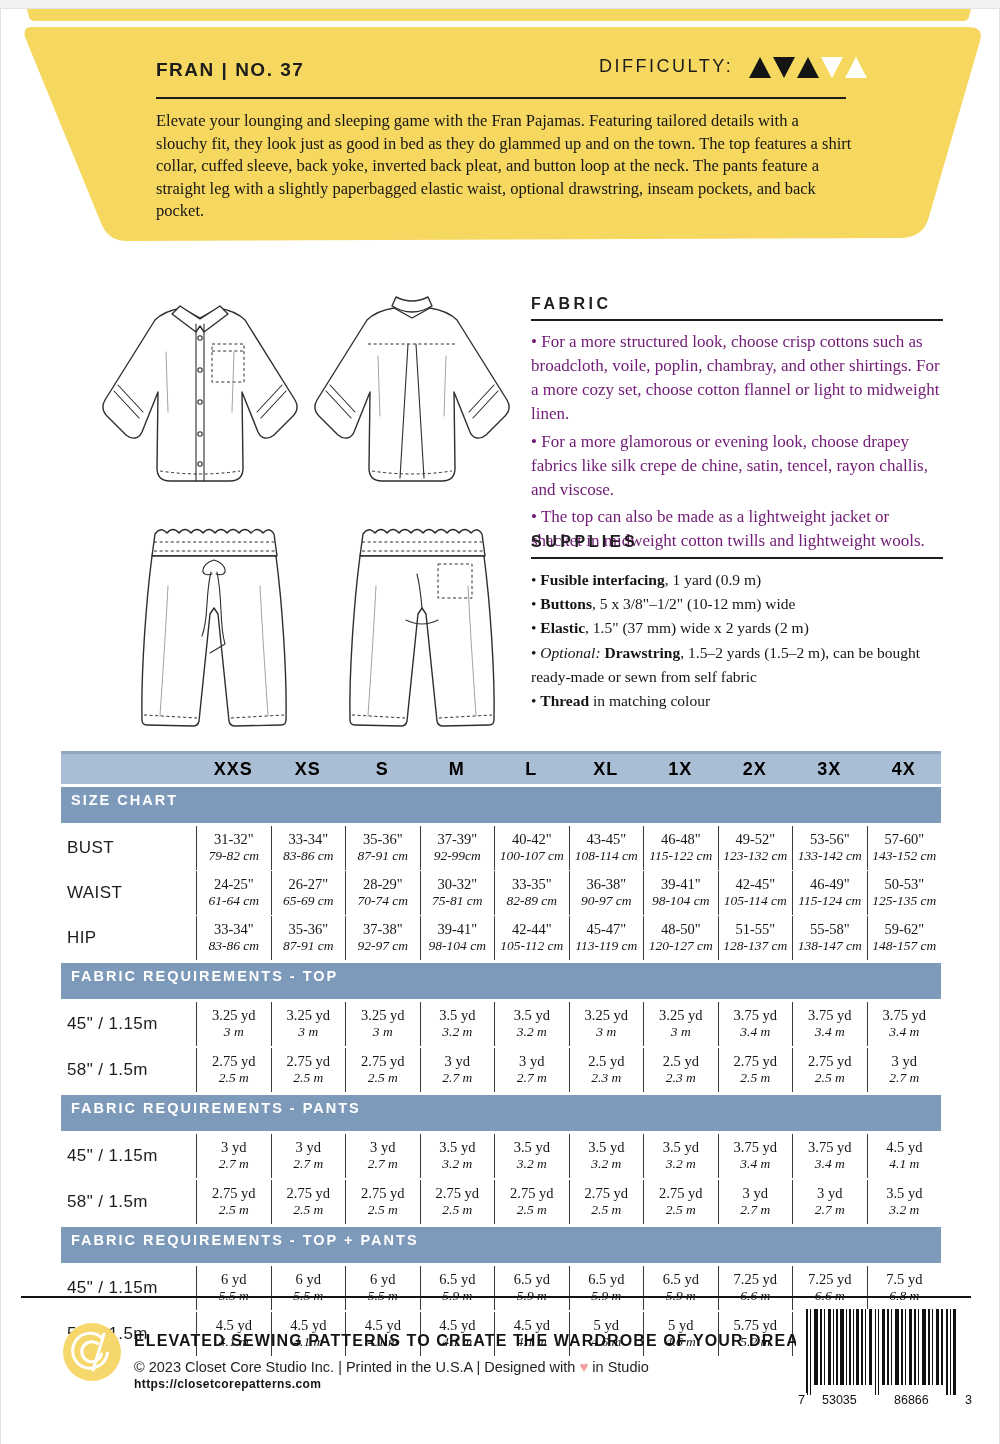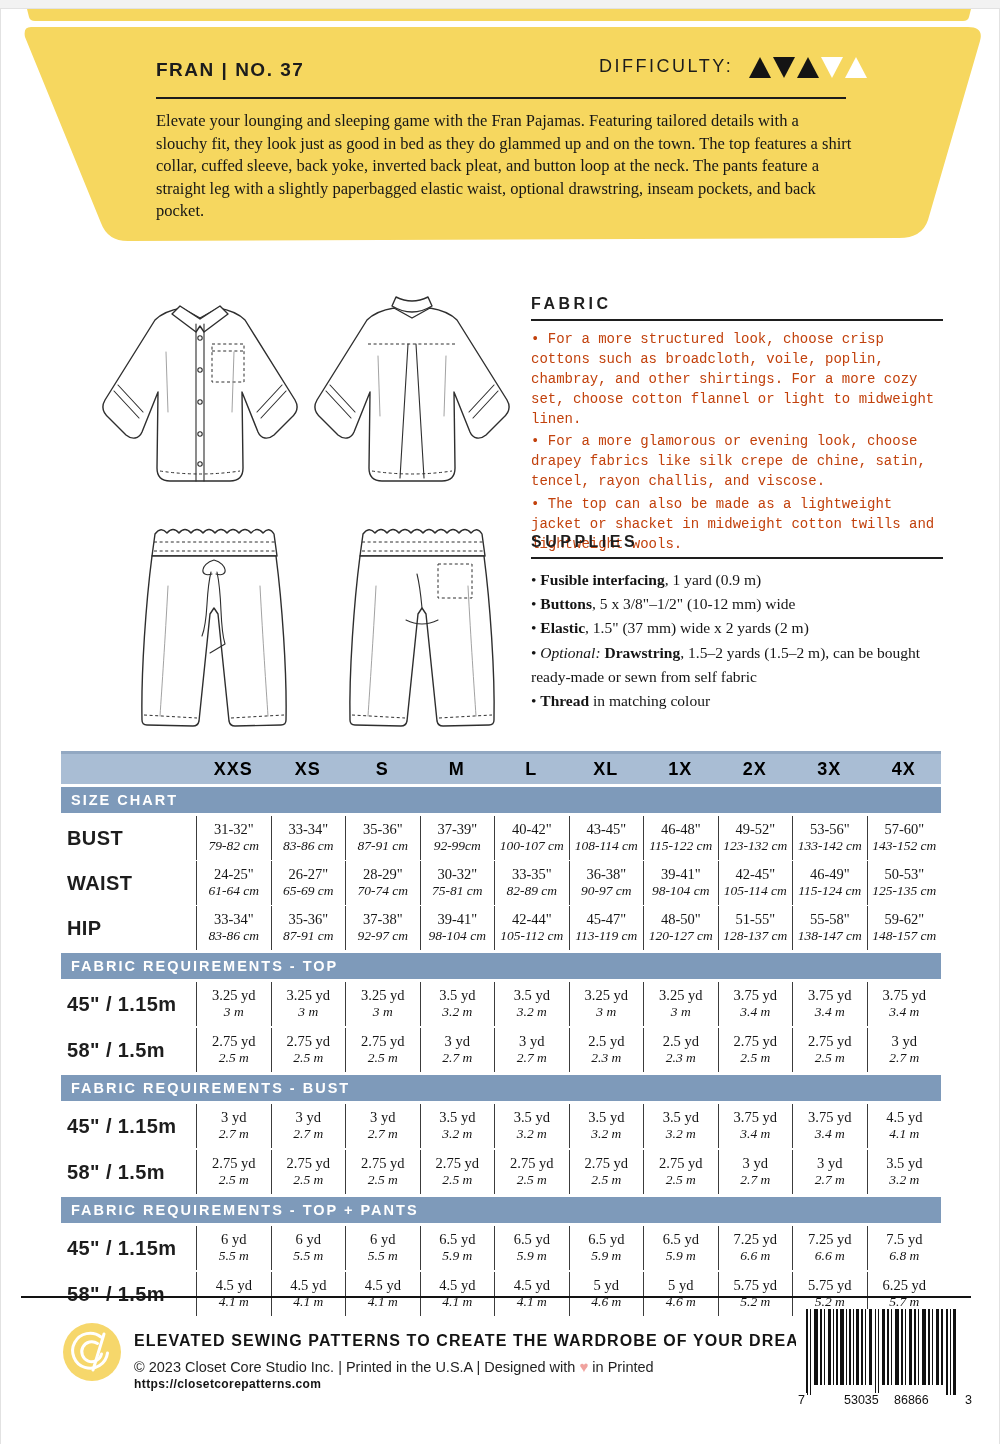--- a/index.html
+++ b/index.html
@@ -18,44 +18,44 @@
   .tri.open.up{border-bottom-color:#ffffff;}
   .tri.open.down{border-top-color:#ffffff;}
   .hdr-rule{position:absolute;left:155px;top:88px;width:690px;border-top:2px solid #1c1c1c;}
   .hdr-desc{position:absolute;left:155px;top:101px;width:697px;font-family:"Liberation Serif",serif;
             font-size:16.5px;line-height:1.37;color:#161616;}
 
   
   .col-sec{position:absolute;width:412px;}
   .sec-head{font-size:16px;font-weight:bold;letter-spacing:3.5px;color:#1e1e1e;margin:0 0 9px 0;
             border-bottom:2px solid #1e1e1e;padding-bottom:6px;}
-  .fb{font-family:Liberation Mono, monospace;font-size:14px;line-height:1.42;margin:0 0 3px 0;color:#c2410c;}
+  .fb{font-family:Liberation Serif, serif;font-size:17px;line-height:1.42;margin:0 0 3px 0;color:#701a75;}
   .fb::before{content:"• ";}
   .sup{font-family:"Liberation Serif",serif;font-size:15.5px;line-height:1.56;color:#141414;}
   .sup::before{content:"• ";}
   .sup .b{font-weight:bold;}
   .sup .pre{font-style:italic;}
 
   
   .flats{position:absolute;left:95px;top:283px;width:420px;height:440px;}
   .o{fill:#ffffff;stroke:#2e2e2e;stroke-width:1.4;stroke-linejoin:round;stroke-linecap:round;}
   .l{fill:none;stroke:#2e2e2e;stroke-width:1.1;stroke-linecap:round;}
   .d{fill:none;stroke:#2e2e2e;stroke-width:1;stroke-dasharray:3 2.6;}
   .lt{fill:none;stroke:#8a8a8a;stroke-width:0.8;stroke-linecap:round;}
 
   
   .size-table{position:absolute;left:60px;top:742px;width:880px;}
   .sizes-row{display:flex;align-items:center;height:30px;background:#a9bdd4;border-top:3px solid #92a8c2;
              color:#000000;font-weight:bold;font-size:18px;}
   .sizes-row .spacer{width:135px;}
   .size-col{flex:1;text-align:center;letter-spacing:1px;}
-  .band{background:#7e9aba;color:#ffffff;height:26px;line-height:26px;padding-left:10px;
+  .band{background:#7e9aba;color:#ffffff;height:36px;line-height:26px;padding-left:10px;
         font-size:14.5px;font-weight:bold;letter-spacing:2px;margin-top:3px;margin-bottom:3px;}
   .trow{display:flex;align-items:stretch;margin-bottom:2px;}
-  .tlabel{width:135px;display:flex;align-items:center;font-weight:bold;font-size:20px;
+  .tlabel{width:135px;display:flex;align-items:center;font-weight:normal;font-size:17px;
           letter-spacing:0.4px;color:#1d1d1d;padding-left:6px;box-sizing:border-box;text-align:center;}
   .cells{display:flex;flex:1;}
   .cell{flex:1;border-left:1px solid #3c3c3c;text-align:center;padding:5px 0 6px 0;}
   .val-in{font-family:"Liberation Serif",serif;font-size:14.5px;color:#151515;white-space:nowrap;}
   .val-cm{font-family:"Liberation Serif",serif;font-style:italic;font-size:13.5px;color:#151515;white-space:nowrap;}
 
   
   .footer-rule{position:absolute;left:20px;top:1287px;width:950px;border-top:2.5px solid #121212;}
   .logo{position:absolute;left:62px;top:1314px;width:58px;height:58px;}
   .tagline{position:absolute;left:133px;top:1323px;font-size:16px;font-weight:bold;letter-spacing:1.1px;color:#141414;}
@@ -387,21 +387,21 @@
             <div class="val-in">2.75 yd</div>
             <div class="val-cm">2.5 m</div>
           </div>
           <div class="cell">
             <div class="val-in">3 yd</div>
             <div class="val-cm">2.7 m</div>
           </div>
         </div>
     </div>
 
-    <div class="band">FABRIC REQUIREMENTS - BUST</div>
+    <div class="band">FABRIC REQUIREMENTS - PANTS</div>
     <div class="trow">
       <div class="tlabel">45" / 1.15m</div>
       <div class="cells">
           <div class="cell">
             <div class="val-in">3 yd</div>
             <div class="val-cm">2.7 m</div>
           </div>
           <div class="cell">
             <div class="val-in">3 yd</div>
             <div class="val-cm">2.7 m</div>
@@ -585,21 +585,21 @@
     <circle cx="29" cy="29" r="29" fill="#F6D76B"></circle>
     <g stroke="#ffffff" stroke-width="3" fill="none" stroke-linecap="round">
       <path d="M38,14 A17.5,17.5 0 1 0 44.5,30"></path>
       <path d="M34.5,20.5 A10,10 0 1 0 38.5,31"></path>
       <path d="M41,11 L30,47"></path>
     </g>
   </svg>
 
   <div class="tagline">ELEVATED SEWING PATTERNS TO CREATE THE WARDROBE OF YOUR DREAMS.</div>
   <div class="copyright">
-    <span>© 2023 Closet Core Studio Inc. | Printed in the U.S.A | Designed with </span><span class="heart">♥</span><span> in Printed</span>
+    <span>© 2023 Closet Core Studio Inc. | Printed in the U.S.A | Designed with </span><span class="heart">♥</span><span> in Studio</span>
   </div>
   <div class="url">https://closetcorepatterns.com</div>
 
   <div class="barcode">
     <svg width="160" height="90" viewBox="0 0 160 90" style="position:absolute;left:10px;top:0;">
       <g fill="#111">
         <rect x="0" y="0" width="2" height="86"></rect>
           <rect x="4" y="0" width="1" height="86"></rect>
         <rect x="8" y="0" width="4" height="76"></rect>
           <rect x="14" y="0" width="2" height="76"></rect>
@@ -630,18 +630,18 @@
           <rect x="122" y="0" width="2" height="76"></rect>
           <rect x="126" y="0" width="1" height="76"></rect>
         <rect x="130" y="0" width="3" height="76"></rect>
           <rect x="135" y="0" width="2" height="76"></rect>
         <rect x="140" y="0" width="2" height="86"></rect>
           <rect x="144" y="0" width="1" height="86"></rect>
           <rect x="147" y="0" width="3" height="86"></rect>
       </g>
     </svg>
     <span class="digit" style="left:0;">7</span>
-    <span class="digit" style="left:46px;">53035</span>
+    <span class="digit" style="left:24px;">53035</span>
     <span class="digit" style="left:96px;">86866</span>
     <span class="digit" style="right:0;">3</span>
   </div>
 
 </div>
 
 </body></html>

